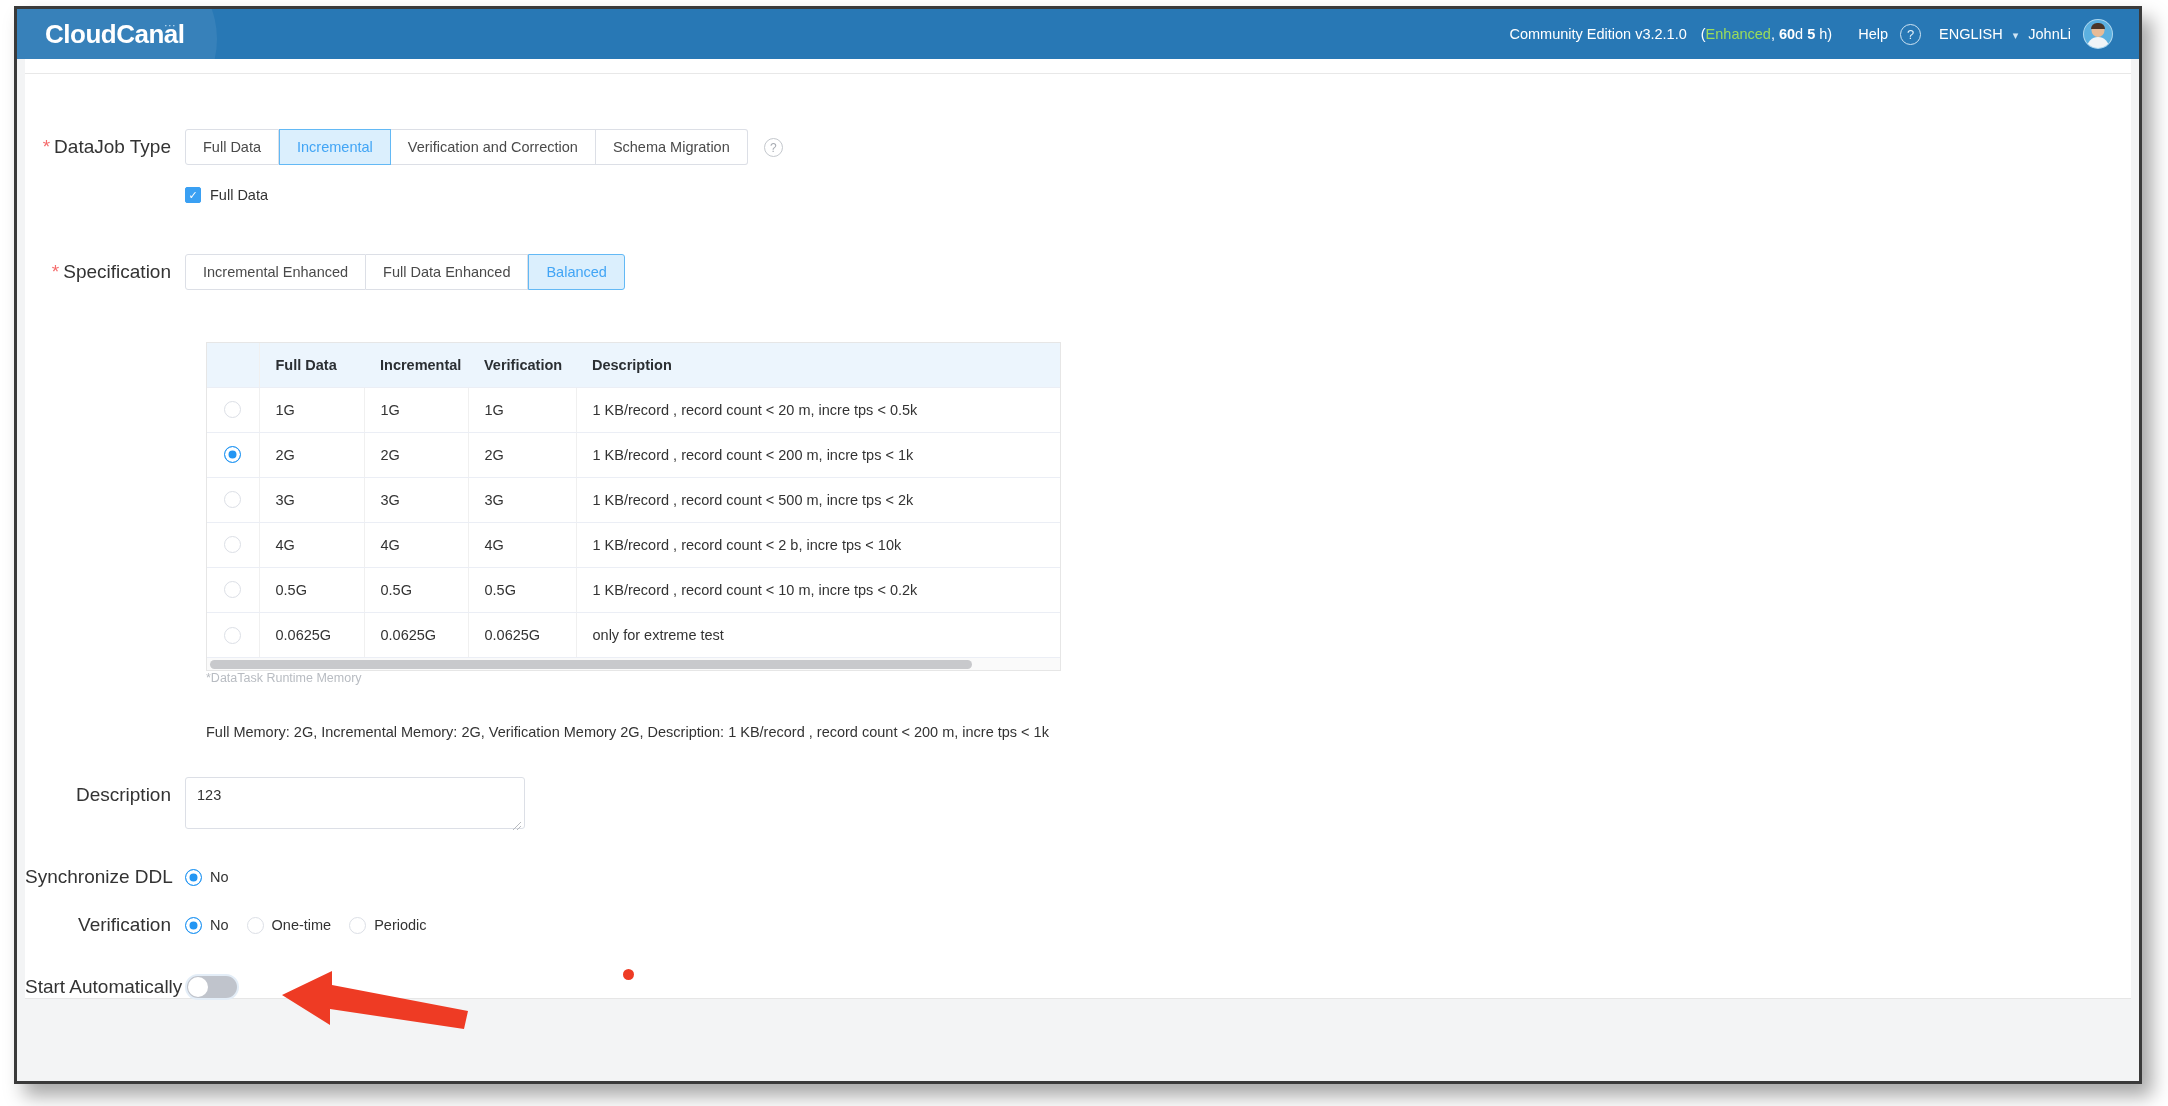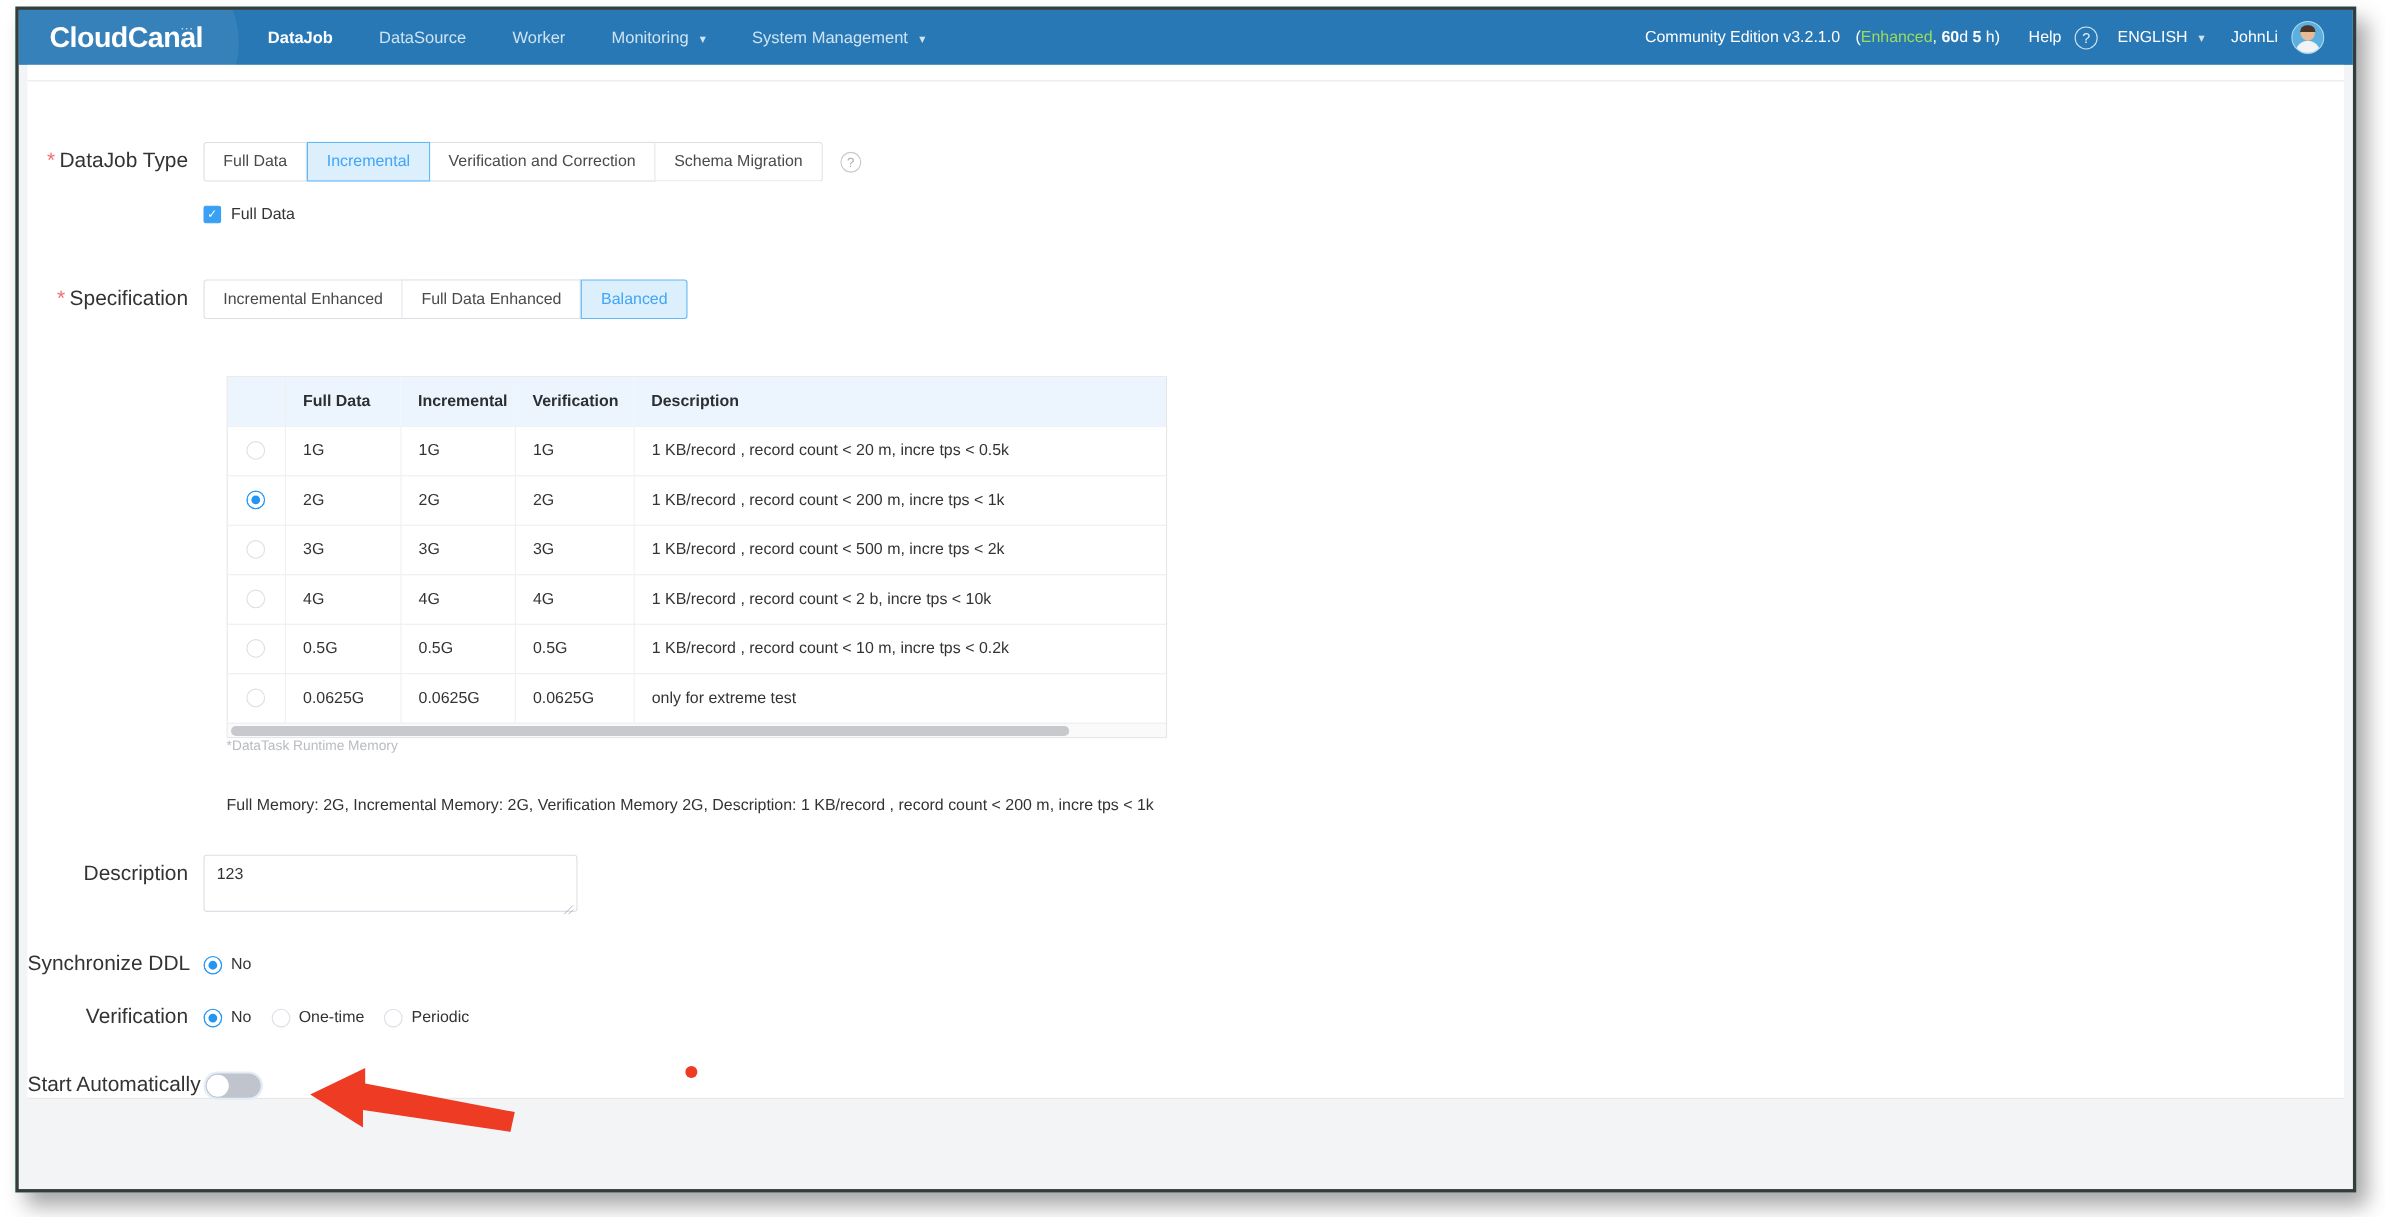--- a/index.html
+++ b/index.html
@@ -66,21 +66,21 @@
   .lic { margin-right: 14px; }
   .activ { color: #9bdc5a; }
   .bold { font-weight: bold; }
   .helplink { margin: 0 12px; cursor: pointer; }
   .qmark {
     width: 21px; height: 21px; border-radius: 50%;
     border: 1.4px solid #cfe4f3; color: #e4f1fa;
     font-size: 13px; display: flex; align-items: center; justify-content: center;
     margin-right: 18px; cursor: pointer;
   }
-  .lang { margin-right: 24px; cursor: pointer; }
+  .lang { margin-right: 10px; cursor: pointer; }
   .uname { margin-right: 12px; cursor: pointer; }
   .avatar {
     width: 30px; height: 30px; border-radius: 50%;
     background: #5bb0e0; position: relative; overflow: hidden;
     border: 1px solid rgba(255,255,255,0.5); cursor: pointer;
   }
   .avatar .head {
     position: absolute; left: 50%; top: 4px; transform: translateX(-50%);
     width: 13px; height: 13px; border-radius: 50%; background: #e8bb96;
   }
@@ -264,39 +264,20 @@
 <body>
 
 <div id="frame">
 
   <div id="topnav">
     <div class="logo">
       <span>CloudCanal</span>
       <span class="dots">···</span>
     </div>
 
-    <div class="navitems">
-      <div class="navitem active">
-        <span>DataJob</span>
-      </div>
-      <div class="navitem">
-        <span>DataSource</span>
-      </div>
-      <div class="navitem">
-        <span>Worker</span>
-      </div>
-      <div class="navitem">
-        <span>Monitoring</span>
-        <span class="caret">▾</span>
-      </div>
-      <div class="navitem">
-        <span>System Management</span>
-        <span class="caret">▾</span>
-      </div>
-    </div>
 
     <div class="navright">
       <div class="txt lic">
         <span>Community Edition v3.2.1.0</span>
       </div>
       <div class="txt lic">
         <span>(</span><span class="activ">Enhanced</span><span>, </span><span class="bold">60</span><span>d </span><span class="bold">5</span><span> h)</span>
       </div>
       <div class="txt helplink">
         <span>Help</span>

